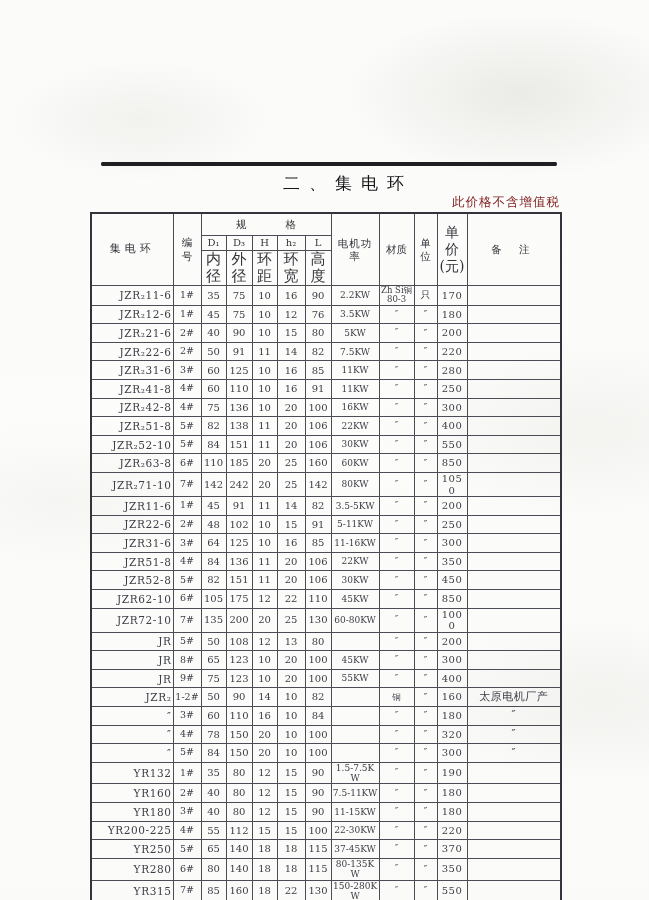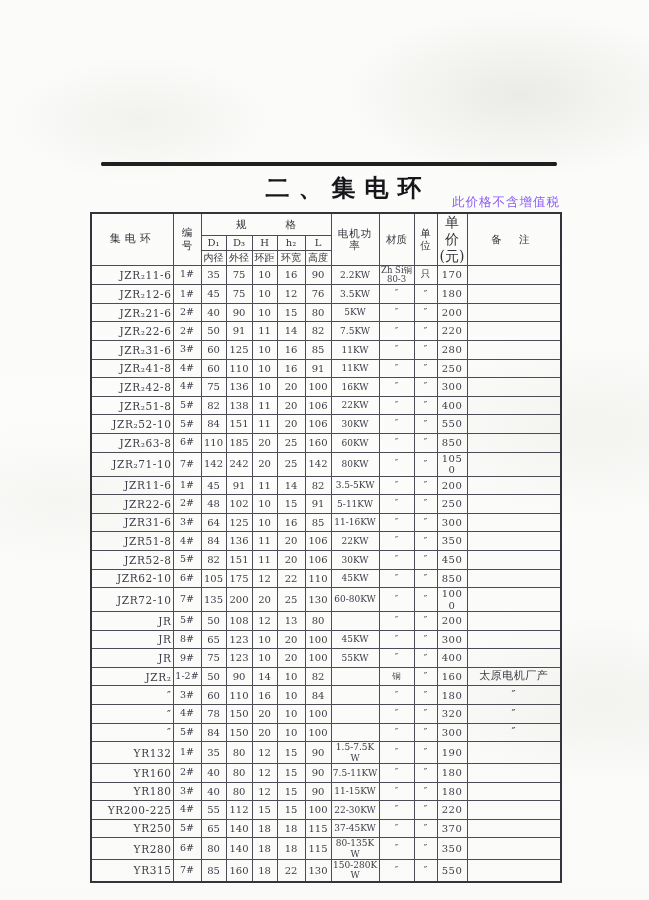--- a/index.html
+++ b/index.html
@@ -26,28 +26,28 @@
   .top-rule {
     position:absolute; left:101px; top:162px;
     width:456px; height:4px;
     background:#1f1f22;
     border-radius:2px/3px;
   }
   .title {
     position:absolute; left:90px; top:172px; width:470px;
     padding-left:46px;
     text-align:center;
-    font-size:24px; font-weight:bold;
+    font-size:17px; font-weight:normal;
     letter-spacing:9px;
     color:#17171b;
   }
   .tax-note {
     position:absolute; top:194px; right:89px;
     font-size:12.5px; letter-spacing:1px;
-    color:#8b5cf6;
+    color:#7f1d1d;
   }
   table.price-table {
     position:absolute; left:90px; top:212px;
     width:470px; height:650px;
     border-collapse:collapse;
     table-layout:fixed;
     border:2px solid #33343c;
     background:transparent;
   }
   th, td {
@@ -57,21 +57,21 @@
     padding:0 1px;
     font-size:10px;
     line-height:1.15;
     color:#3c3d47;
     overflow:hidden;
     word-break:break-all;
   }
   thead th { font-weight:normal; font-size:10.5px; color:#34353d; }
   thead tr.h1 th { height:22px; }
   thead tr.h2 th { height:15px; font-size:10px; }
-  thead tr.h3 th { height:15px; font-size:10px; letter-spacing:0; padding:0; }
+  thead tr.h3 th { height:15px; font-size:15px; letter-spacing:0; padding:0; }
   th.ring-h { letter-spacing:4px; font-size:11px; }
   th.no-h { line-height:1.25; padding:0 6px; }
   th.spec-h { }
   th.spec-h .spec-wrap { display:flex; justify-content:space-around; padding:0 14px; }
   th.power-h { letter-spacing:1px; }
   th.remark-h { letter-spacing:7px; }
   th.price-h span { display:block; line-height:1.2; font-size:14px; }
   tbody td { height:18.6px; }
   td.c-name {
     text-align:right; padding-left:12px;

